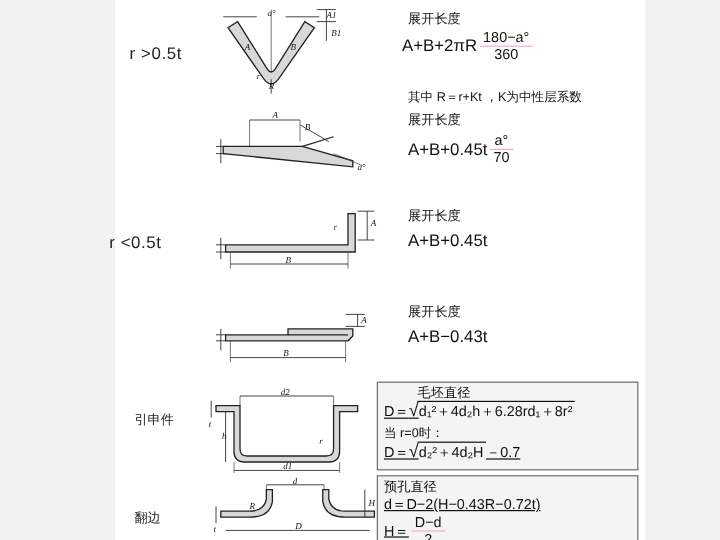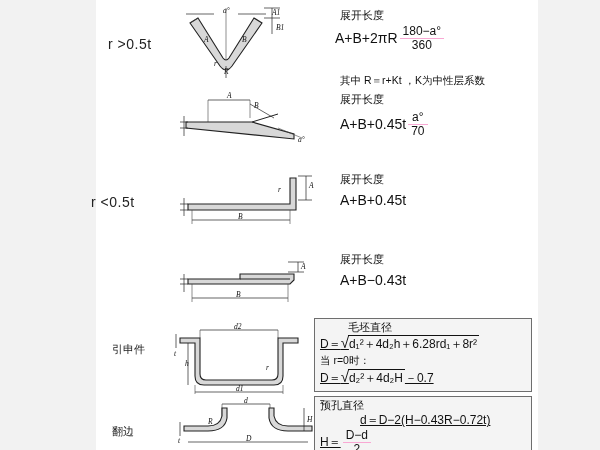--- a/index.html
+++ b/index.html
@@ -272,18 +272,18 @@
       <text class="txt-i" x="0" y="47">t</text>
 
       <line class="dim" x1="10" y1="46" x2="130" y2="46"></line>
       <text class="txt-i" x="68" y="45">D</text>
     </svg>
   </div>
 
   <div class="hl" style="left:314px; top:396px; width:216px; height:54px;"></div>
 
   <div class="formula-title" style="left:320px; top:398px;">预孔直径</div>
-  <div class="formula small" style="left:320px; top:412px;margin-left:40px;">d＝D−2(H−0.43R−0.72t)</div>
+  <div class="formula small" style="left:320px; top:412px;">d＝D−2(H−0.43R−0.72t)</div>
   <div class="formula small" style="left:320px; top:430px;">
     <span>H＝</span><span class="frac"><span class="num">D−d</span><span class="den">2</span></span>
   </div>
 
 </div>
 
 </body></html>

